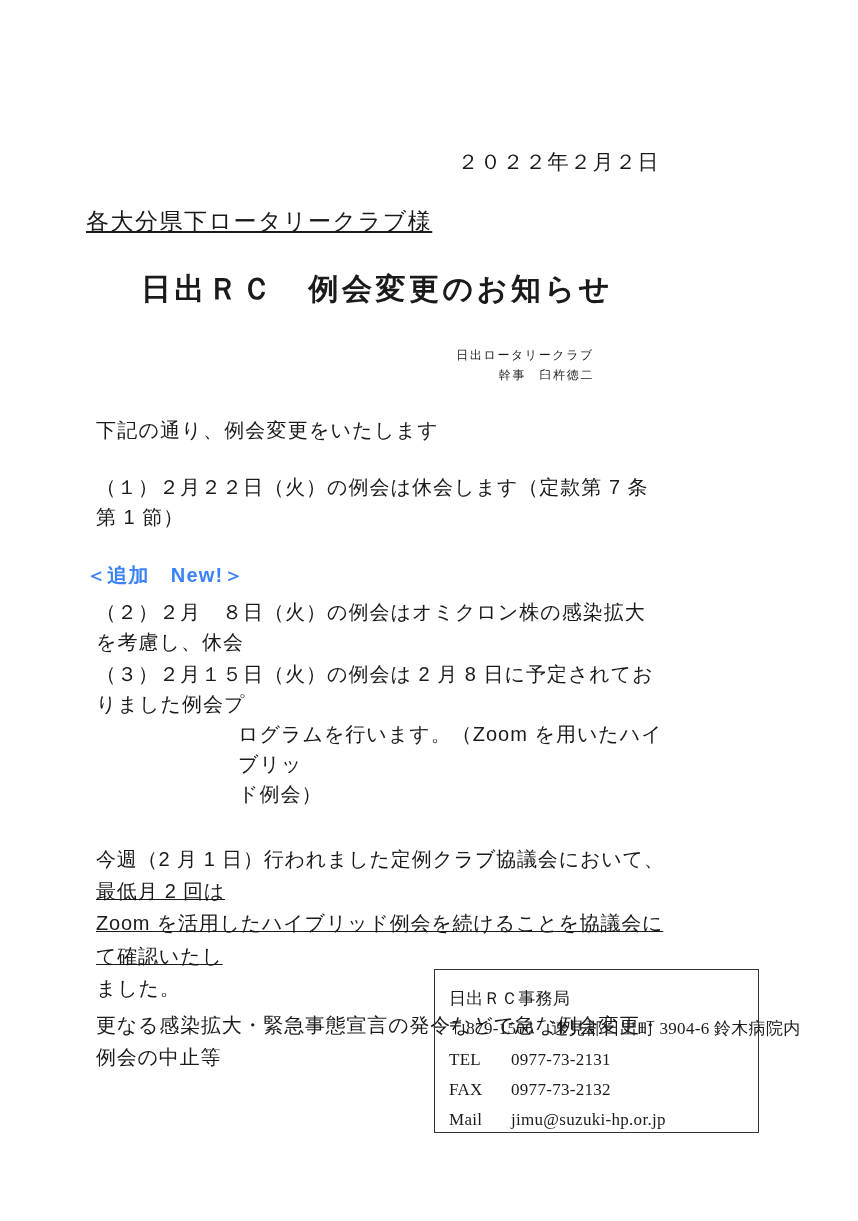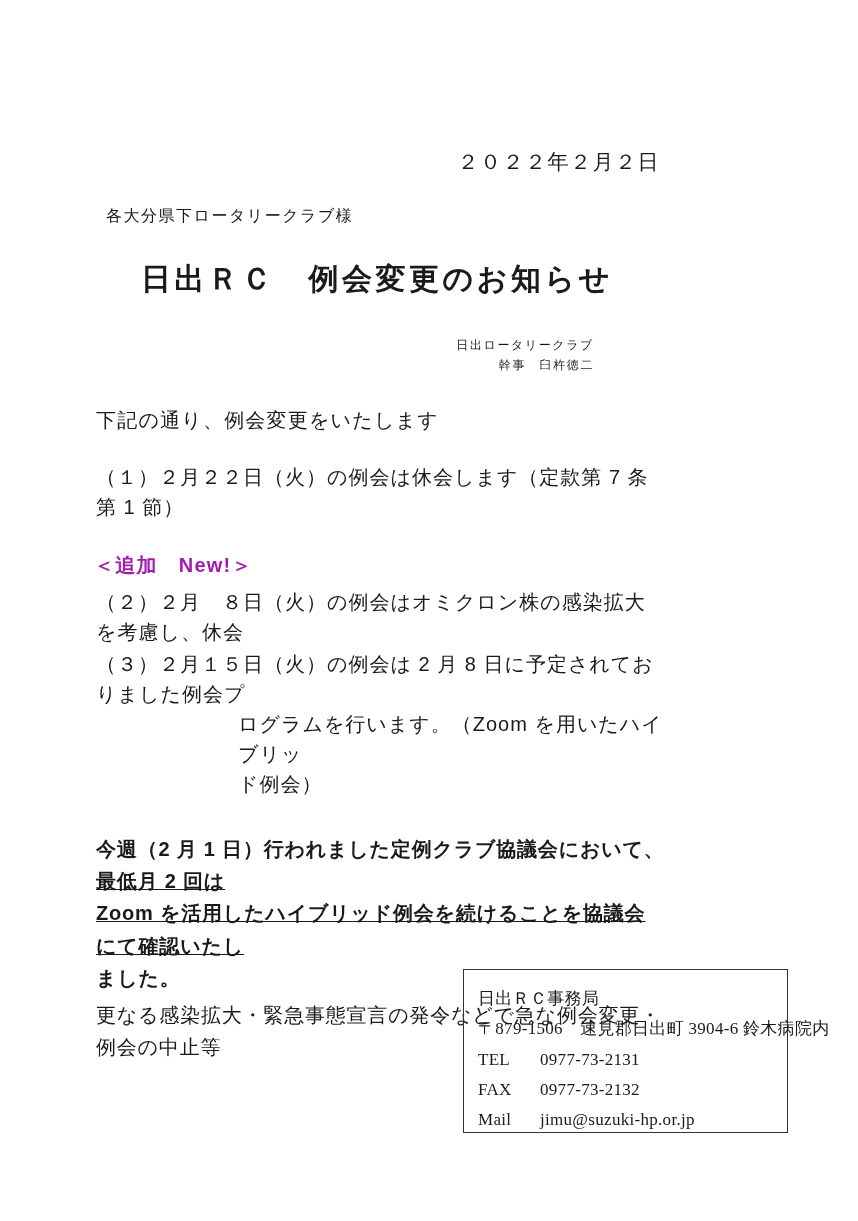--- a/index.html
+++ b/index.html
@@ -28,24 +28,25 @@
     padding: 96px 78px 40px 78px;
   }
   .date-line {
     text-align: right;
     font-size: 21px;
     letter-spacing: 1.5px;
     margin-top: 52px;
     margin-right: 6px;
   }
   .addressee {
-    font-size: 16px;
+    font-size: 23px;
     letter-spacing: 1.5px;
     margin-top: 30px;
-    margin-left: 28px;
+    margin-left: 8px;
+    text-decoration: underline;
   }
   .title {
     text-align: center;
     font-size: 30px;
     font-weight: bold;
     letter-spacing: 3.5px;
     margin-top: 32px;
     margin-left: 10px;
   }
   .sender-block {
@@ -63,53 +64,53 @@
     margin-left: 18px;
   }
   .item {
     font-size: 20px;
     letter-spacing: 1.0px;
     margin-left: 18px;
     line-height: 1.5;
   }
   .item-1 { margin-top: 28px; }
   .newtag {
-    color: #a21caf;
+    color: #3b82f6;
     font-size: 20px;
     font-weight: bold;
     letter-spacing: 1.2px;
     margin-top: 30px;
-    margin-left: 16px;
+    margin-left: 8px;
   }
   .item-2 {
     margin-top: 8px;
     text-indent: 0;
   }
   .item-2 .cont {
     display: block;
     margin-left: 192px;
   }
   .item-3 { margin-top: 2px; }
   .item-3 .cont {
     display: block;
     margin-left: 142px;
   }
   .para {
     font-size: 20px;
     letter-spacing: 0.8px;
     line-height: 1.62;
     margin-left: 18px;
   }
-  .para-1 { margin-top: 34px; font-weight: bold; }
+  .para-1 { margin-top: 34px; }
   .para-2 { margin-top: 4px; }
   .para-3 { margin-top: 4px; }
   .u { text-decoration: underline; text-decoration-thickness: 1px; }
   .contact-box {
     position: absolute;
-    left: 463px;
+    left: 434px;
     top: 969px;
     width: 325px;
     height: 164px;
     border: 1px solid #333333;
     box-sizing: border-box;
     padding: 14px 0 0 14px;
     font-family: "Liberation Serif", serif;
     font-size: 17px;
     line-height: 1.78;
     letter-spacing: 0.3px;

